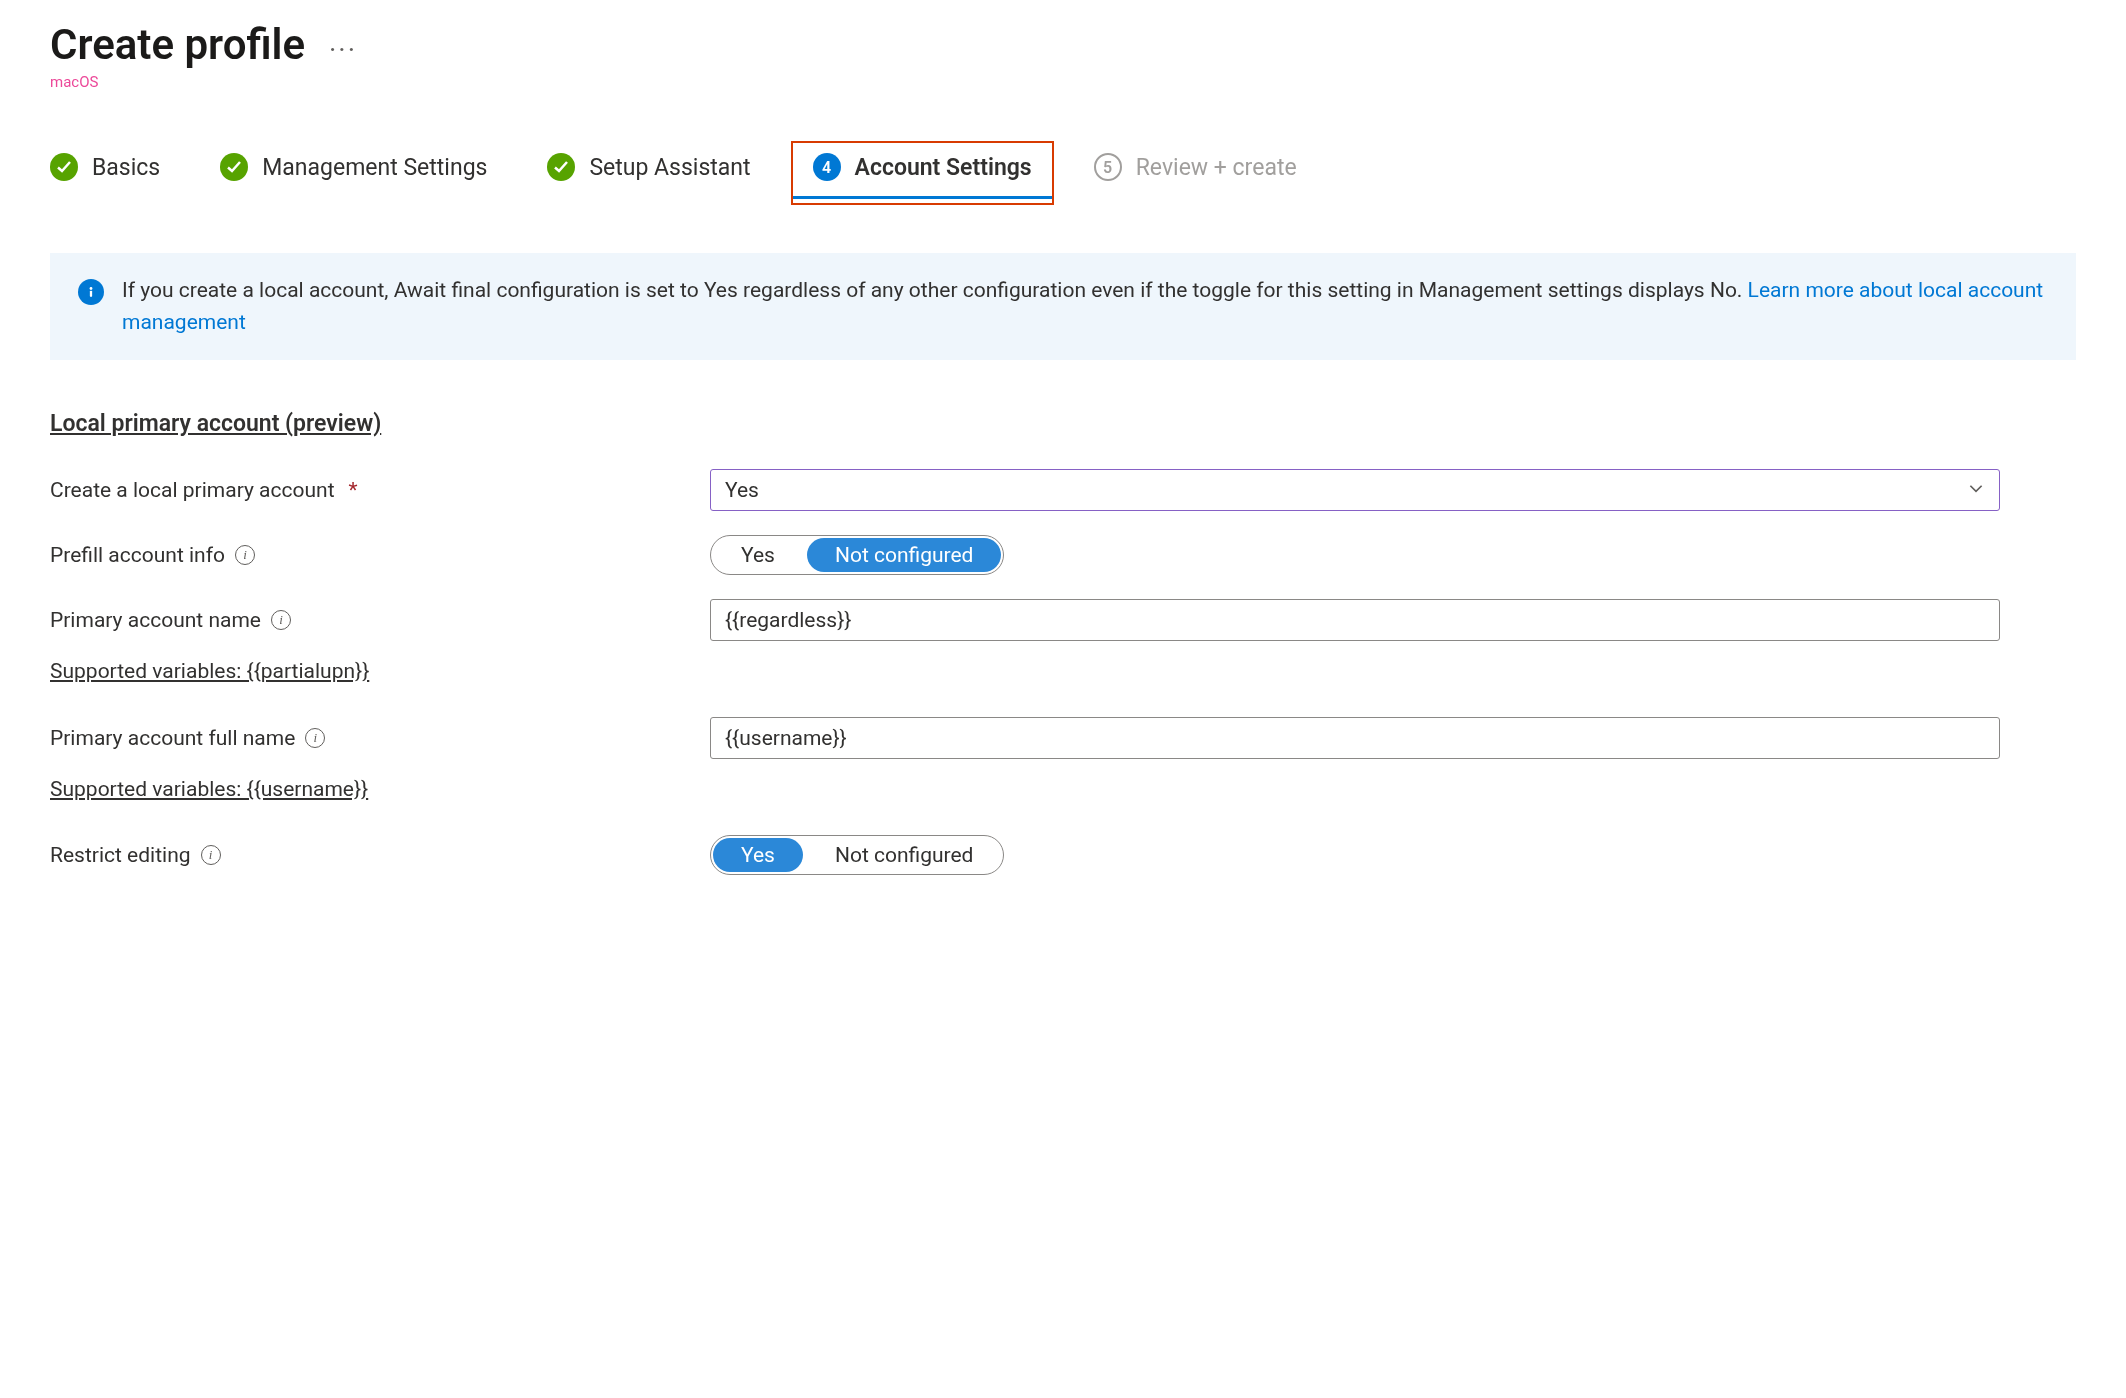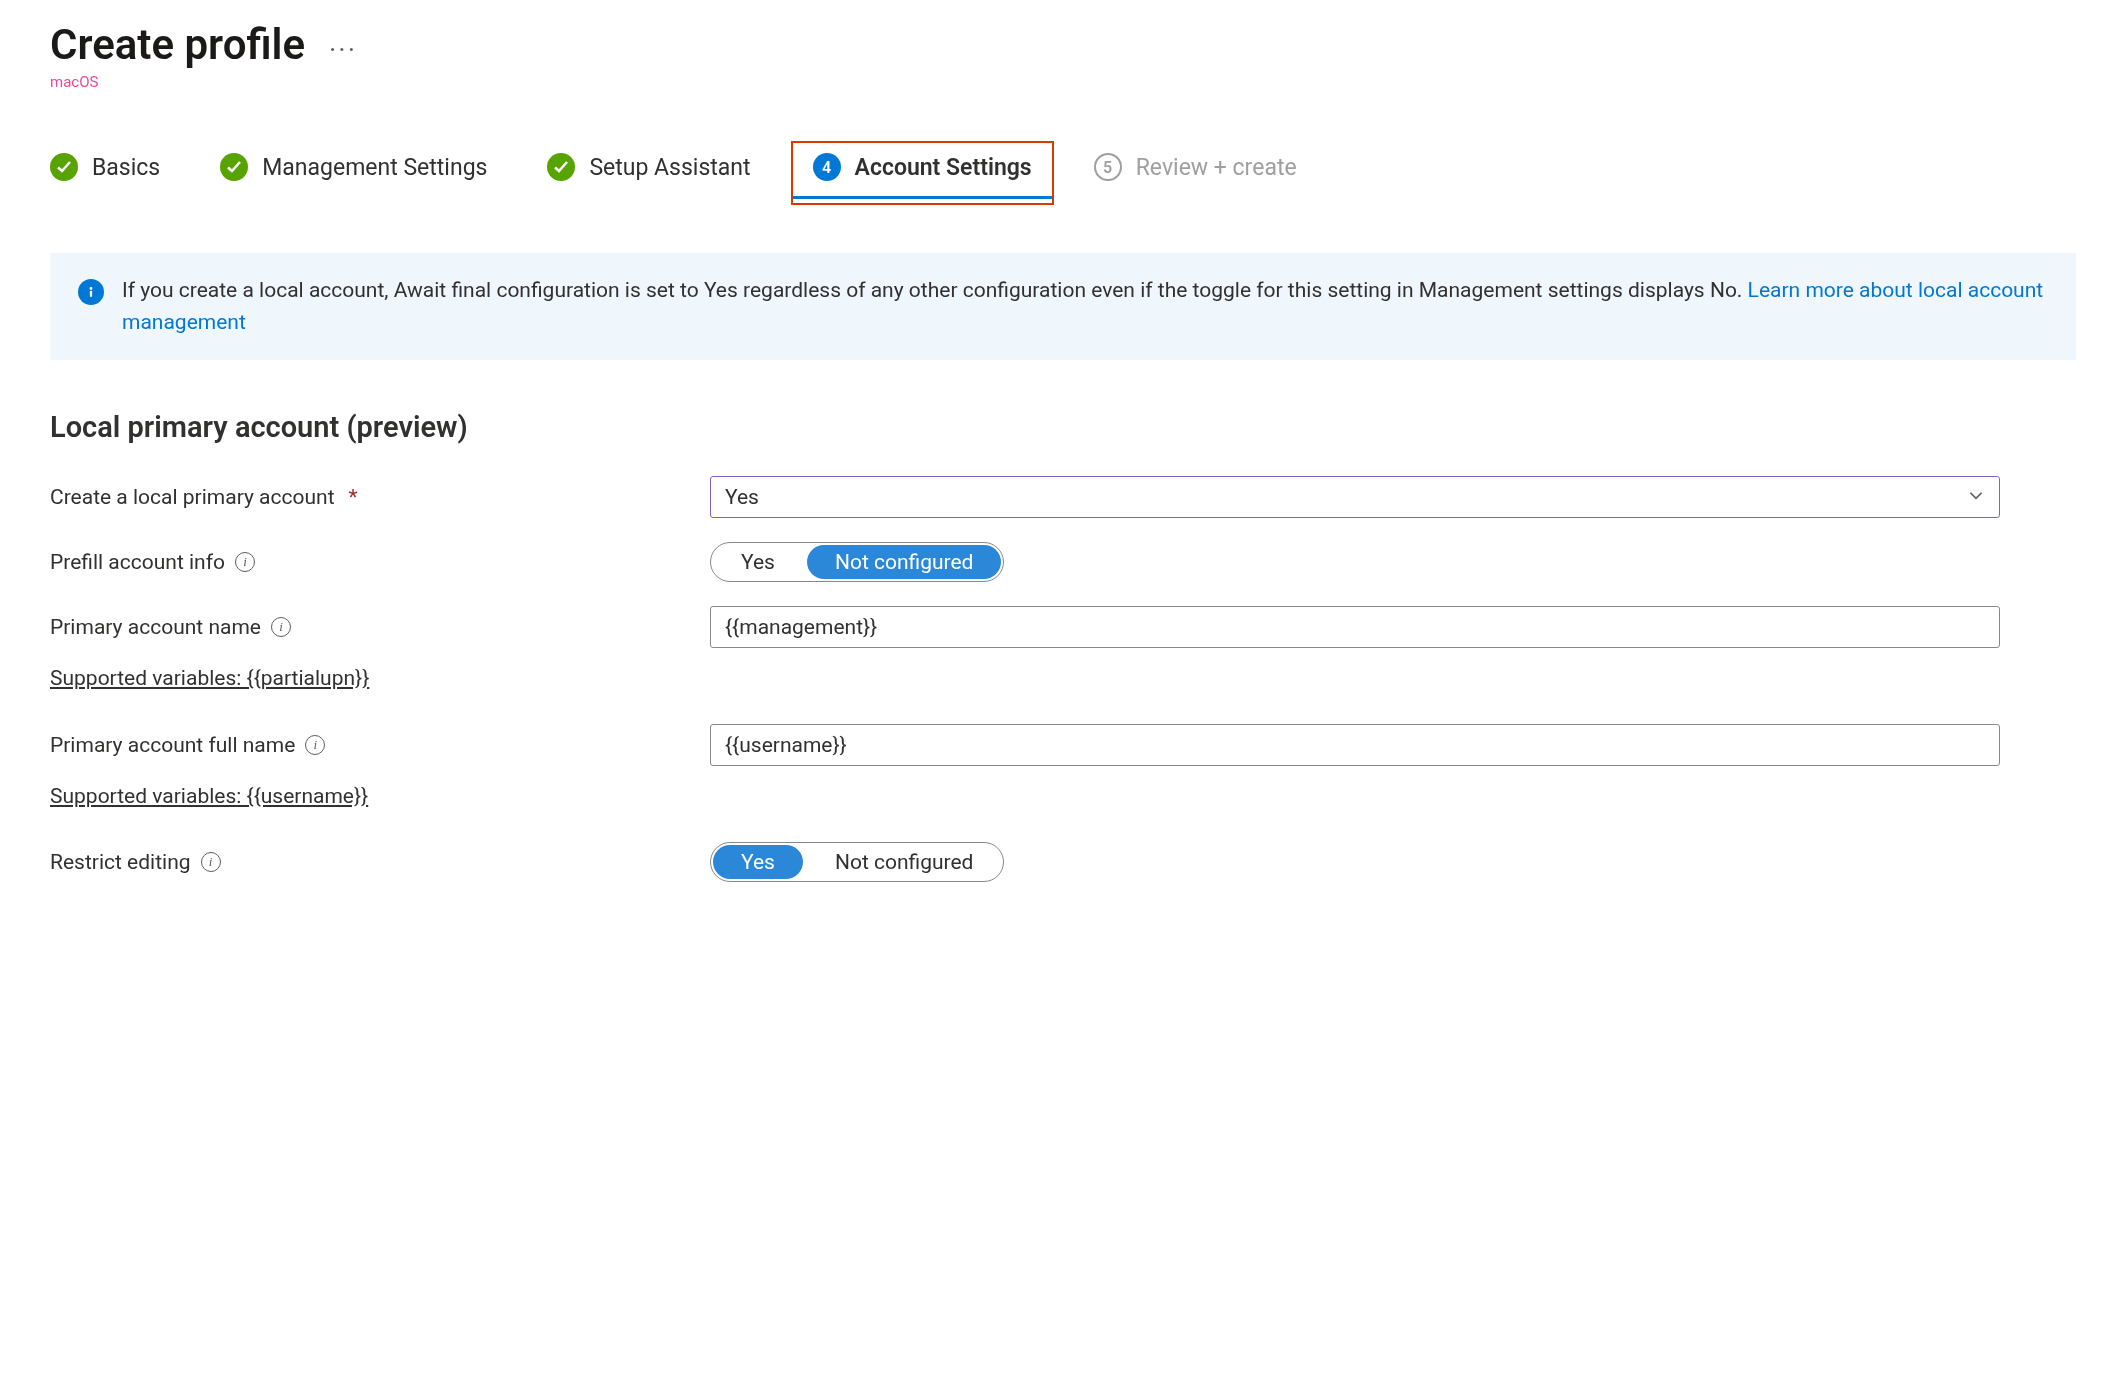--- a/index.html
+++ b/index.html
@@ -130,24 +130,25 @@
   .info-icon svg {
     width: 14px;
     height: 14px;
   }
   .info-text a {
     color: #0078d4;
     text-decoration: none;
   }
   
   .section-title {
-    font-size: 29px;
+    font-size: 23px;
     font-weight: 600;
     margin-top: 50px;
     margin-bottom: 32px;
+    text-decoration: underline;
   }
   
   .form-row {
     display: flex;
     align-items: center;
     margin-bottom: 24px;
   }
   .form-label-col {
     width: 660px;
     flex-shrink: 0;
@@ -337,21 +338,21 @@
     </div>
   </div>
 
   <div class="form-row">
     <div class="form-label-col">
       <span>Primary account name</span>
       <span class="info-circle">i</span>
     </div>
     <div class="form-control-col">
       <div class="text-input">
-        <span>{{management}}</span>
+        <span>{{regardless}}</span>
       </div>
     </div>
   </div>
   <div class="hint-row">Supported variables: {{partialupn}}</div>
 
   <div class="form-row">
     <div class="form-label-col">
       <span>Primary account full name</span>
       <span class="info-circle">i</span>
     </div>

